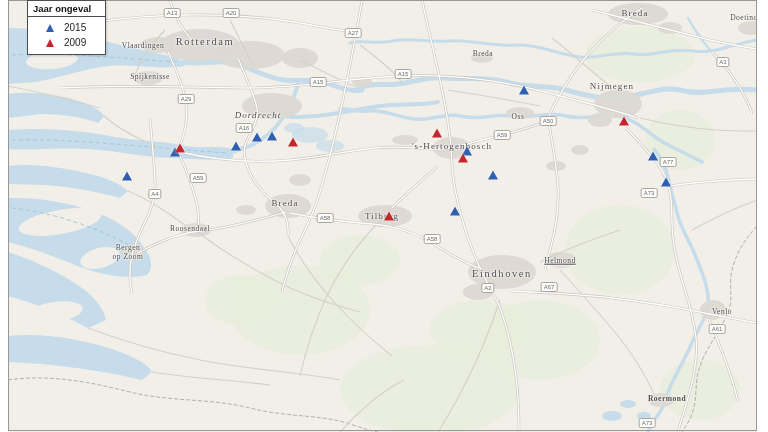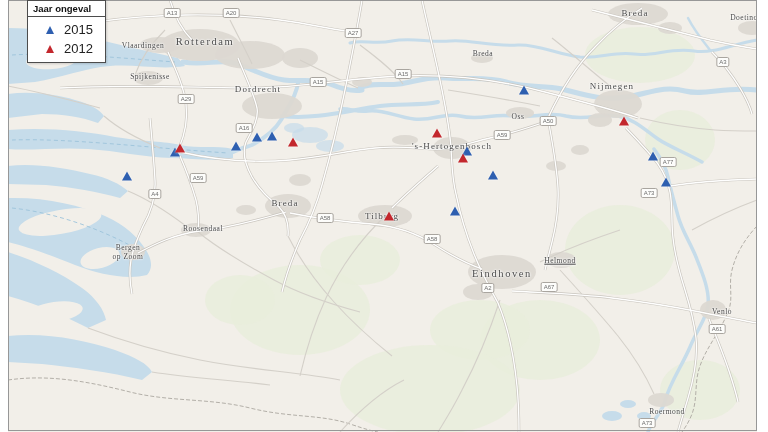--- a/index.html
+++ b/index.html
@@ -43,21 +43,21 @@
              border:1px solid #979797;z-index:4;pointer-events:none;}
 
   .legend{position:absolute;left:27px;top:0;z-index:5;width:77px;
           background:#fff;border:1px solid #4c4c4c;box-shadow:1px 1px 2px rgba(0,0,0,.15);}
   .legend-title{font-size:9.5px;font-weight:bold;color:#111;
                 padding:2px 4px 2px 5px;border-bottom:1px solid #4c4c4c;}
   .legend-rows{padding:3px 0 4px 0;}
   .legend-row{display:flex;align-items:center;gap:10px;padding:2px 6px 2px 18px;}
   .tri{width:0;height:0;border-left:4.5px solid transparent;border-right:4.5px solid transparent;
        border-bottom:8px solid currentColor;display:inline-block;}
-  .legend-label{font-size:13px;color:#222;}
+  .legend-label{font-size:10px;color:#222;}
 </style>
 </head>
 <body>
 
 <div class="stage">
 
   <svg class="basemap" width="768" height="432" viewBox="0 0 768 432" xmlns="http://www.w3.org/2000/svg">
     <rect class="land-bg" x="0" y="0" width="768" height="432"></rect>
 
     <g>
@@ -205,36 +205,36 @@
       </g>
     <g class="mw-core">
         <use href="#mwg"></use>
       </g>
   </svg>
 
   <div class="overlay">
       <div class="city lg" style="left: 205px; top: 42px;">Rotterdam</div>
       <div class="city sm" style="left: 143px; top: 46px;">Vlaardingen</div>
       <div class="city sm" style="left: 150px; top: 77px;">Spijkenisse</div>
-      <div class="city md" style="left: 258px; top: 89px;">Dordrecht</div>
+      <div class="city md" style="left: 258px; top: 115px; font-style: italic;">Dordrecht</div>
       <div class="city sm" style="left: 483px; top: 54px;">Breda</div>
       <div class="city md" style="left: 635px; top: 13px;">Breda</div>
       <div class="city sm" style="left: 751px; top: 18px;">Doetinchem</div>
       <div class="city md" style="left: 612px; top: 86px;">Nijmegen</div>
       <div class="city sm" style="left: 518px; top: 117px;">Oss</div>
       <div class="city md" style="left: 452px; top: 146px;">'s-Hertogenbosch</div>
       <div class="city md" style="left: 285px; top: 203px;">Breda</div>
       <div class="city md" style="left: 382px; top: 216px;">Tilburg</div>
-      <div class="city sm" style="left: 190px; top: 229px; margin-left: 13px;">Roosendaal</div>
+      <div class="city sm" style="left: 190px; top: 229px;">Roosendaal</div>
       <div class="city sm" style="left: 128px; top: 253px;">Bergen
 op Zoom</div>
       <div class="city lg" style="left: 502px; top: 274px;">Eindhoven</div>
       <div class="city sm" style="left: 560px; top: 261px; text-decoration: underline;">Helmond</div>
       <div class="city sm" style="left: 722px; top: 312px;">Venlo</div>
-      <div class="city sm" style="left: 667px; top: 412px;">Roermond</div>
+      <div class="city sm" style="left: 667px; top: 399px; font-weight: bold;">Roermond</div>
       <div class="shield" style="left: 172px; top: 13px;">A13</div>
       <div class="shield" style="left: 231px; top: 13px;">A20</div>
       <div class="shield" style="left: 353px; top: 33px;">A27</div>
       <div class="shield" style="left: 318px; top: 82px;">A15</div>
       <div class="shield" style="left: 403px; top: 74px;">A15</div>
       <div class="shield" style="left: 186px; top: 99px;">A29</div>
       <div class="shield" style="left: 244px; top: 128px;">A16</div>
       <div class="shield" style="left: 198px; top: 178px;">A59</div>
       <div class="shield" style="left: 155px; top: 194px;">A4</div>
       <div class="shield" style="left: 325px; top: 218px;">A58</div>
@@ -273,18 +273,18 @@
 
   <div class="legend">
     <div class="legend-title">Jaar ongeval</div>
     <div class="legend-rows">
         <div class="legend-row">
           <div class="tri" style="color: rgb(46, 95, 176);"></div>
           <div class="legend-label">2015</div>
         </div>
         <div class="legend-row">
           <div class="tri" style="color: rgb(195, 39, 45);"></div>
-          <div class="legend-label">2012</div>
+          <div class="legend-label">2009</div>
         </div>
       </div>
   </div>
 
 </div>
 
 </body></html>

